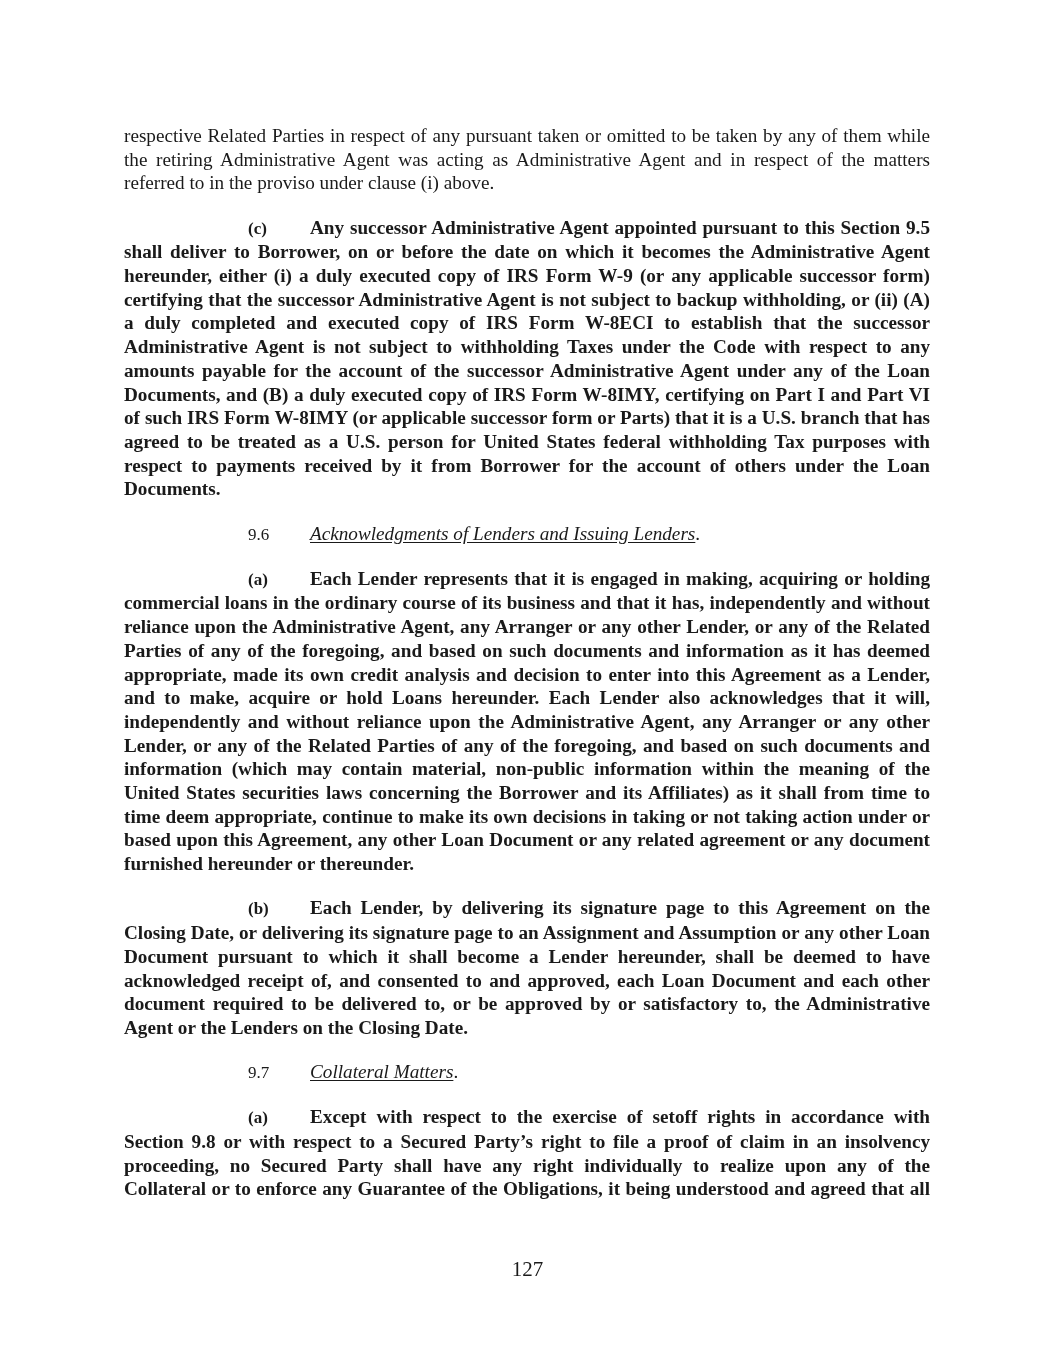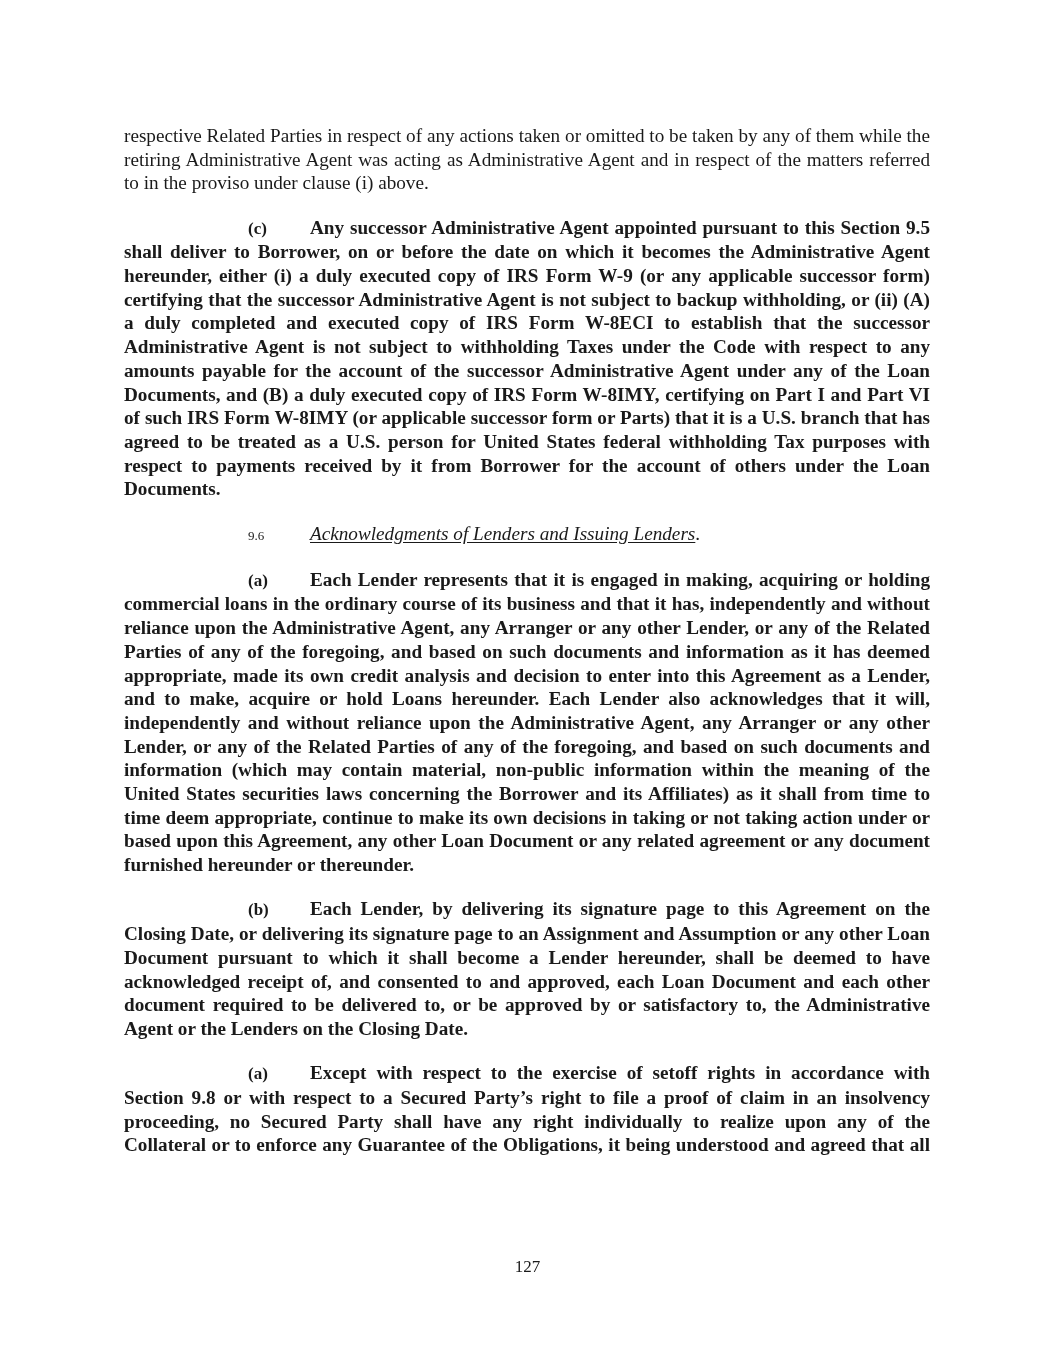--- a/index.html
+++ b/index.html
@@ -36,49 +36,50 @@
       text-indent: 0;
       font-size: 17px;
     }
     .heading {
       margin-bottom: 20.5px;
       padding-left: 124px;
     }
     .heading .num {
       display: inline-block;
       width: 62px;
-      font-size: 13px;
+      font-size: 17px;
     }
     .heading .title {
       text-decoration: underline;
       text-underline-offset: 2px;
       font-style: italic;
     }
     .page-number {
       position: absolute;
       left: 0;
       width: 1055px;
       top: 1257px;
       text-align: center;
-      font-size: 17px;
+      font-size: 21px;
     }
   </style>
 </head>
 <body>
 
 <div class="page">
 
-  <p class="para">respective Related Parties in respect of any actions taken or omitted to be taken by any of them while the retiring Administrative Agent was acting as Administrative Agent and in respect of the matters referred to in the proviso under clause (i) above.</p>
+  <p class="para">respective Related Parties in respect of any pursuant taken or omitted to be taken by any of them while the retiring Administrative Agent was acting as Administrative Agent and in respect of the matters referred to in the proviso under clause (i) above.</p>
 
   <p class="para indent"><span class="marker">(c)</span><span>Any successor Administrative Agent appointed pursuant to this Section 9.5 shall deliver to Borrower, on or before the date on which it becomes the Administrative Agent hereunder, either (i) a duly executed copy of IRS Form W-9 (or any applicable successor form) certifying that the successor Administrative Agent is not subject to backup withholding, or (ii) (A) a duly completed and executed copy of IRS Form W-8ECI to establish that the successor Administrative Agent is not subject to withholding Taxes under the Code with respect to any amounts payable for the account of the successor Administrative Agent under any of the Loan Documents, and (B) a duly executed copy of IRS Form W-8IMY, certifying on Part I and Part VI of such IRS Form W-8IMY (or applicable successor form or Parts) that it is a U.S. branch that has agreed to be treated as a U.S. person for United States federal withholding Tax purposes with respect to payments received by it from Borrower for the account of others under the Loan Documents.</span></p>
 
   <p class="heading"><span class="num">9.6</span><span class="title">Acknowledgments of Lenders and Issuing Lenders</span><span>.</span></p>
 
   <p class="para indent"><span class="marker">(a)</span><span>Each Lender represents that it is engaged in making, acquiring or holding commercial loans in the ordinary course of its business and that it has, independently and without reliance upon the Administrative Agent, any Arranger or any other Lender, or any of the Related Parties of any of the foregoing, and based on such documents and information as it has deemed appropriate, made its own credit analysis and decision to enter into this Agreement as a Lender, and to make, acquire or hold Loans hereunder. Each Lender also acknowledges that it will, independently and without reliance upon the Administrative Agent, any Arranger or any other Lender, or any of the Related Parties of any of the foregoing, and based on such documents and information (which may contain material, non-public information within the meaning of the United States securities laws concerning the Borrower and its Affiliates) as it shall from time to time deem appropriate, continue to make its own decisions in taking or not taking action under or based upon this Agreement, any other Loan Document or any related agreement or any document furnished hereunder or thereunder.</span></p>
 
   <p class="para indent"><span class="marker">(b)</span><span>Each Lender, by delivering its signature page to this Agreement on the Closing Date, or delivering its signature page to an Assignment and Assumption or any other Loan Document pursuant to which it shall become a Lender hereunder, shall be deemed to have acknowledged receipt of, and consented to and approved, each Loan Document and each other document required to be delivered to, or be approved by or satisfactory to, the Administrative Agent or the Lenders on the Closing Date.</span></p>
 
+  <p class="heading"><span class="num">9.7</span><span class="title">Collateral Matters</span><span>.</span></p>
 
   <p class="indent" style="text-align-last: justify;"><span class="marker">(a)</span><span>Except with respect to the exercise of setoff rights in accordance with Section 9.8 or with respect to a Secured Party’s right to file a proof of claim in an insolvency proceeding, no Secured Party shall have any right individually to realize upon any of the Collateral or to enforce any Guarantee of the Obligations, it being understood and agreed that all</span></p>
 
 </div>
 
 <div class="page-number">127</div>
 
 </body></html>

